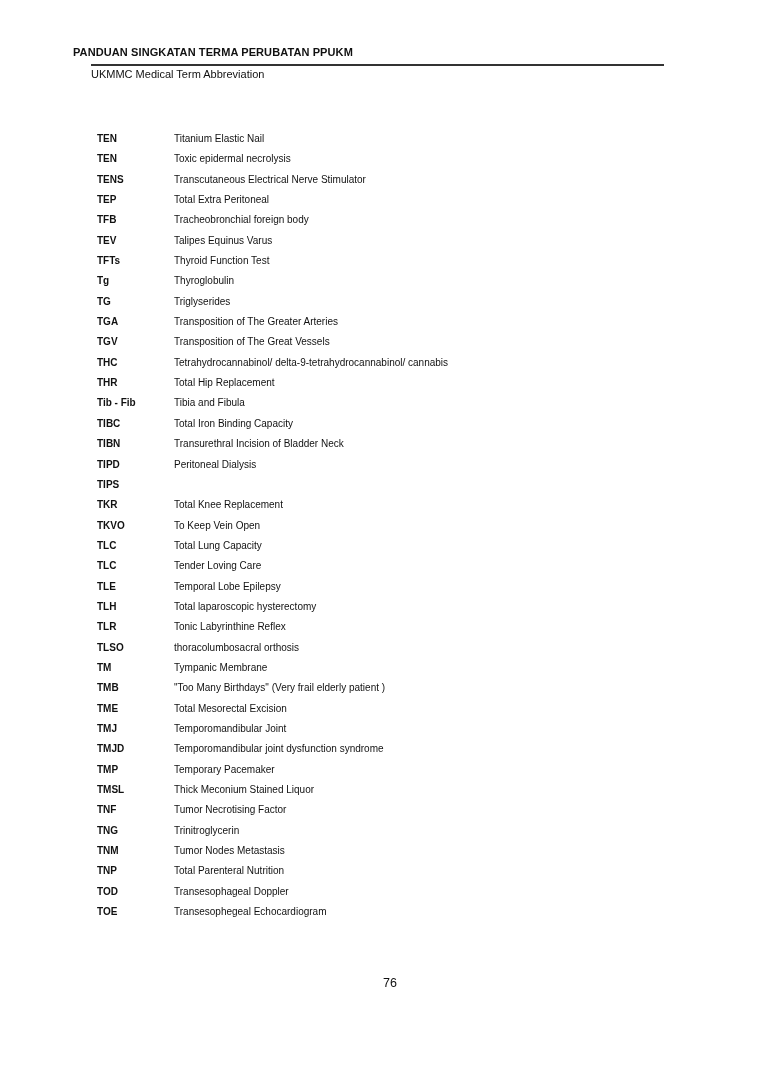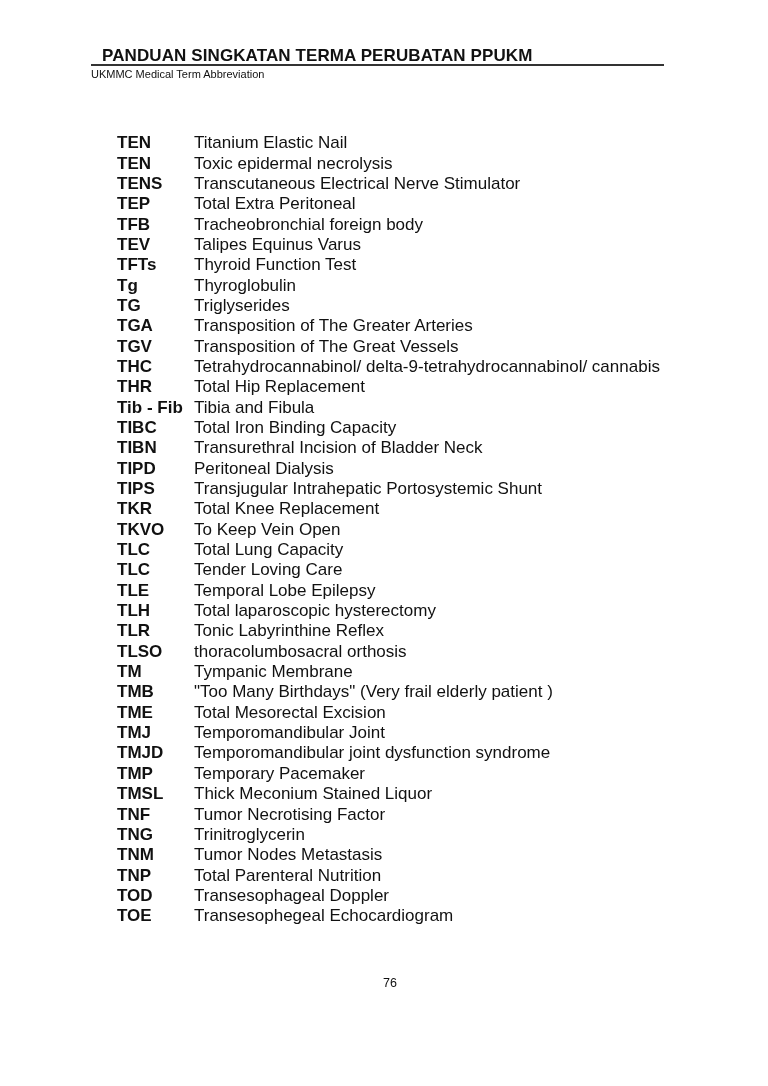--- a/index.html
+++ b/index.html
@@ -10,23 +10,23 @@
     body {
       width: 768px;
       height: 1086px;
       position: relative;
       font-family: "Liberation Sans", sans-serif;
       color: #111111;
       overflow: hidden;
     }
     .header-title {
       position: absolute;
-      left: 102px;
+      left: 73px;
       top: 46px;
-      font-size: 17px;
+      font-size: 11px;
       font-weight: bold;
       letter-spacing: 0.1px;
     }
     .header-rule {
       position: absolute;
       left: 91px;
       top: 64px;
       width: 573px;
       height: 1.5px;
       background: #333333;
@@ -41,24 +41,23 @@
       position: absolute;
       left: 97px;
       top: 133px;
       margin: 0;
       padding: 0;
       list-style: none;
     }
     .term-row {
       height: 20.35px;
       display: flex;
-      align-items: center;
-      font-size: 17px;
+      align-items: flex-start;
+      font-size: 10px;
       white-space: nowrap;
-      margin-left: 20px;
     }
     .term-abbr {
       width: 77px;
       font-weight: bold;
     }
     .term-def {
       font-weight: normal;
     }
     .page-number {
       position: absolute;
@@ -144,21 +143,20 @@
     <li class="term-row">
       <span class="term-abbr">TIBN</span>
       <span class="term-def">Transurethral Incision of Bladder Neck</span>
     </li>
     <li class="term-row">
       <span class="term-abbr">TIPD</span>
       <span class="term-def">Peritoneal Dialysis</span>
     </li>
     <li class="term-row">
       <span class="term-abbr">TIPS</span>
-      <span class="term-def">Transjugular Intrahepatic Portosystemic Shunt</span>
     </li>
     <li class="term-row">
       <span class="term-abbr">TKR</span>
       <span class="term-def">Total Knee Replacement</span>
     </li>
     <li class="term-row">
       <span class="term-abbr">TKVO</span>
       <span class="term-def">To Keep Vein Open</span>
     </li>
     <li class="term-row">

